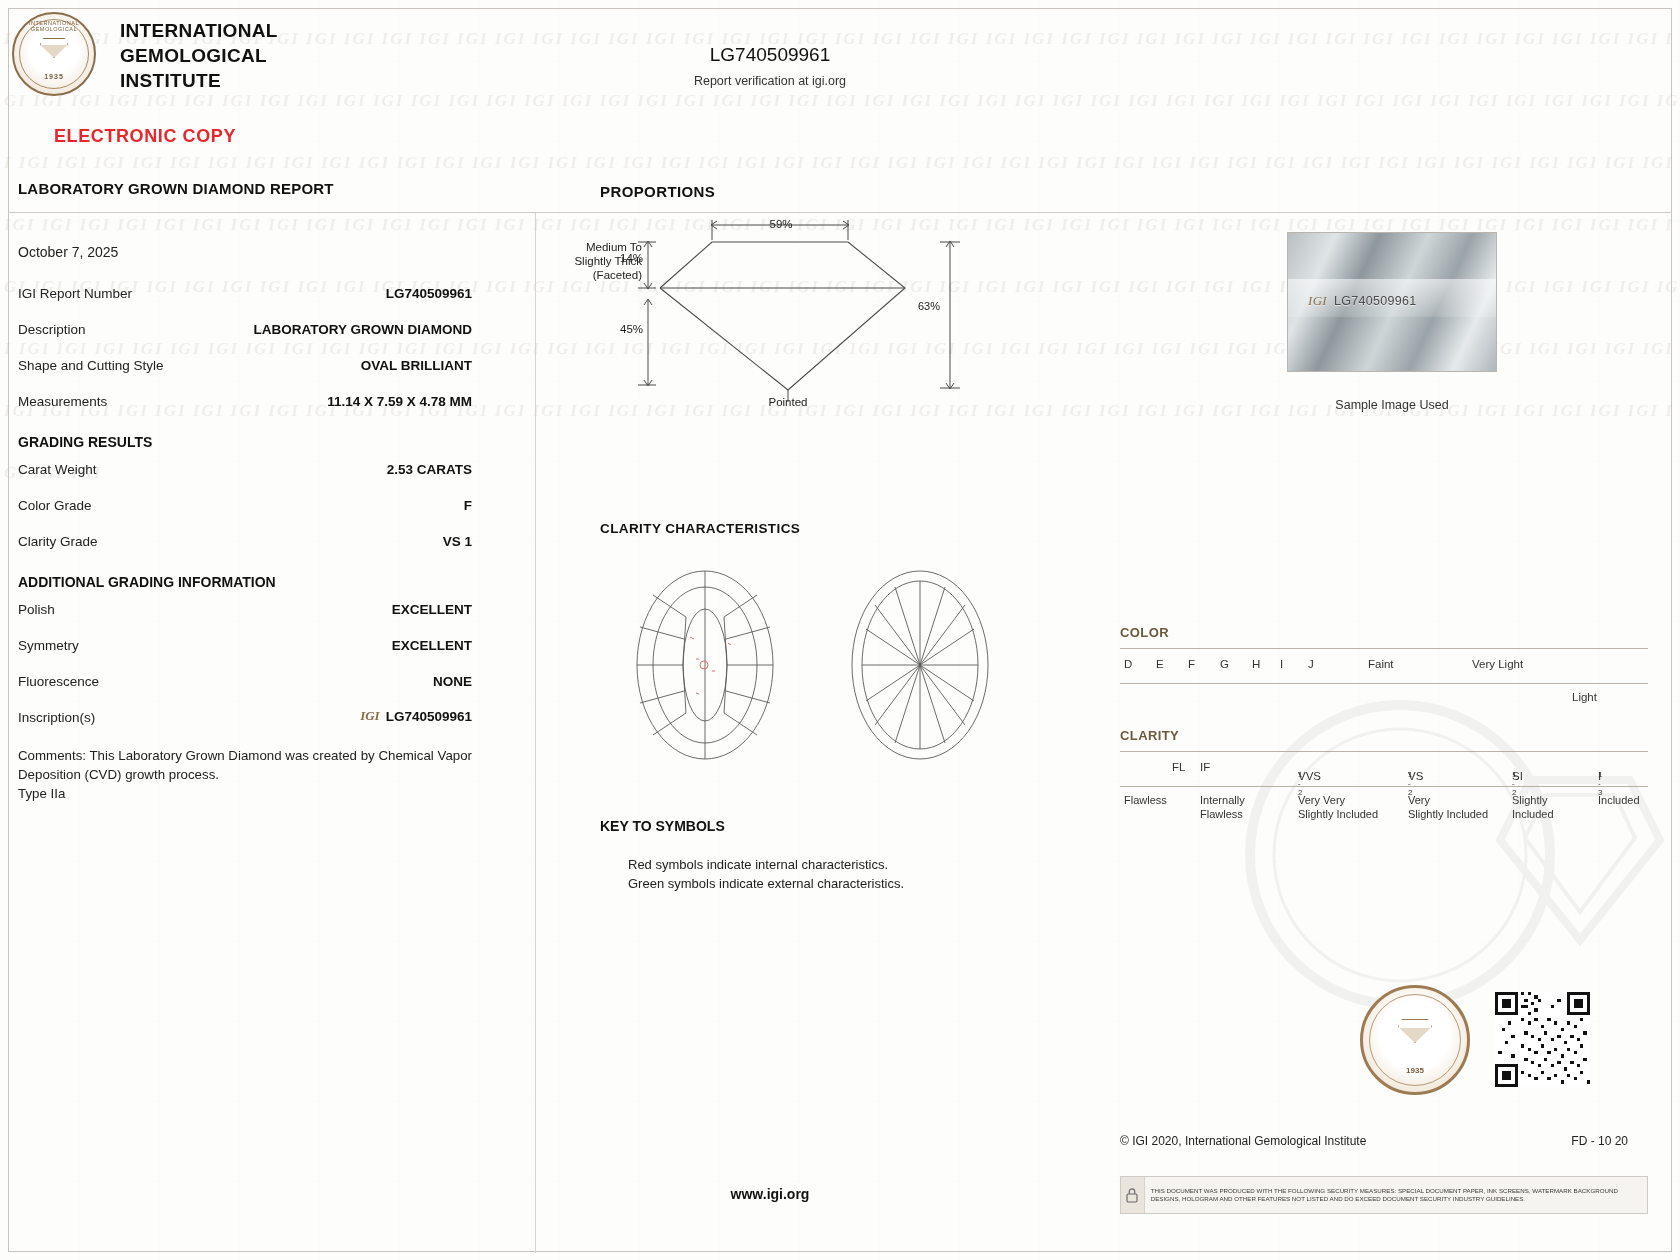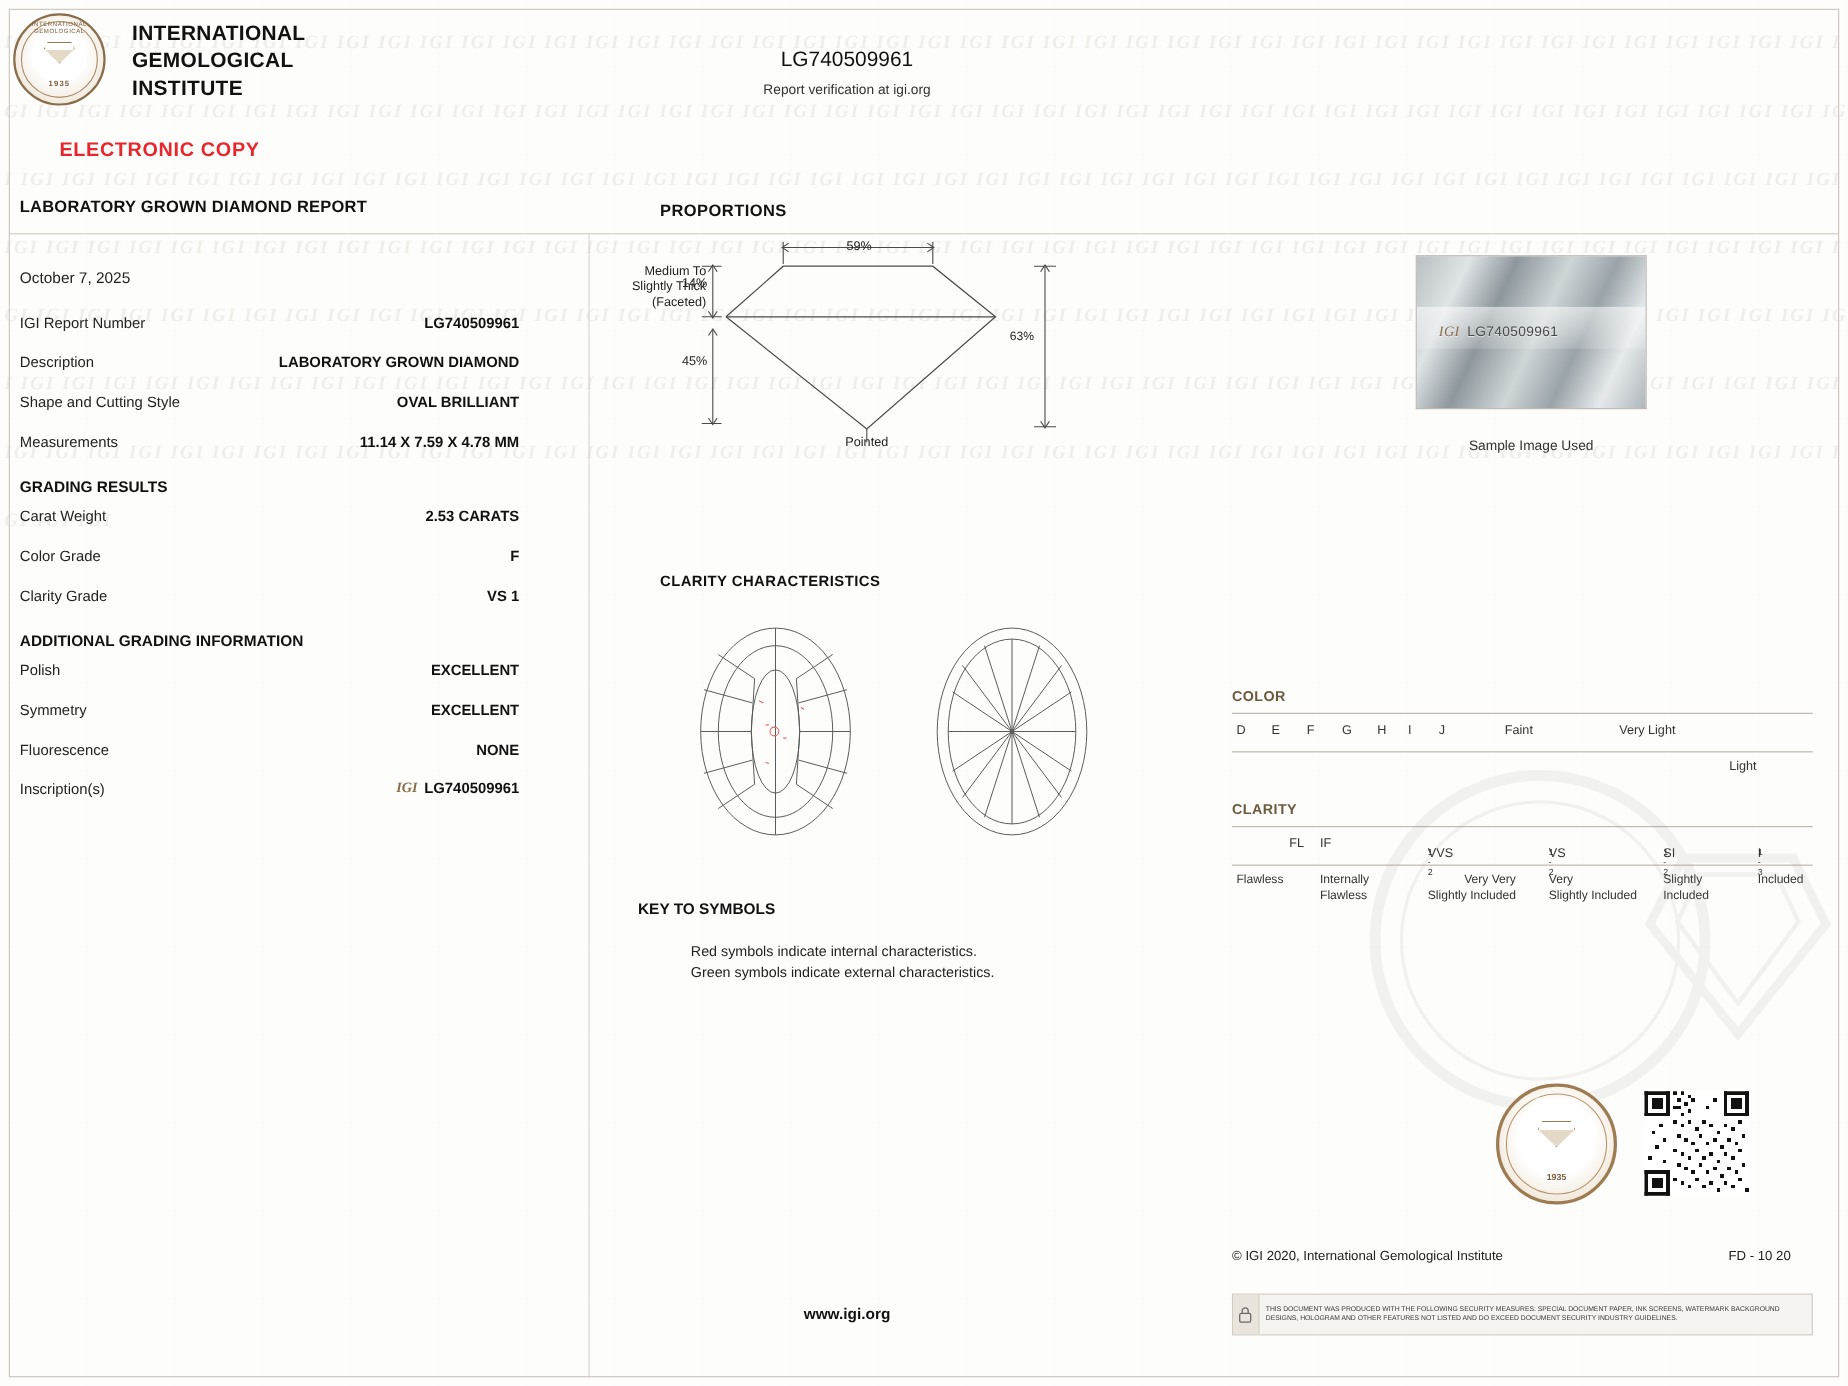--- a/index.html
+++ b/index.html
@@ -101,21 +101,21 @@
   .date { font-size:14px; color:#222; padding-top:4px; padding-bottom:20px;}
   .sechead { font-weight:bold; font-size:14px; padding:10px 0 6px 0; color:#111; }
   .comments { font-size:13.3px; line-height:19px; color:#222; padding-top:6px;}
   .insc-val { position:absolute; right:46px; top:4px; font-weight:bold; color:#111; display:flex; align-items:center; gap:6px;}
   .insc-mark { font-family:"Liberation Serif",serif; font-style:italic; font-size:13px; color:#8a6d4a; }
   
   .prop-title { position:absolute; left:600px; top:183px; font-size:15px; font-weight:bold; letter-spacing:.4px; color:#111;}
   .prop-box { position:absolute; left:560px; top:210px; width:470px; height:225px; }
   .clar-title { position:absolute; left:600px; top:521px; font-size:13.5px; font-weight:bold; letter-spacing:.4px;color:#111;}
   .plots { position:absolute; left:600px; top:565px; width:430px; height:200px;}
-  .key-title { position:absolute; left:580px; top:818px; font-size:14px; font-weight:bold; color:#111;}
+  .key-title { position:absolute; left:600px; top:818px; font-size:14px; font-weight:bold; color:#111;}
   .key-text { position:absolute; left:628px; top:855px; font-size:13px; line-height:19px; color:#222;}
   
   .sample-img {
     position:absolute; left:1287px; top:232px; width:210px; height:140px;
     background:
       linear-gradient(115deg, #b9bfc2 0%, #dfe4e6 18%, #8e979c 34%, #cfd6d8 52%, #9aa3a8 68%, #e6eaec 84%, #aeb6ba 100%);
     border:1px solid #b9b5ae;
     overflow:hidden;
   }
   .sample-img .laser {
@@ -241,20 +241,22 @@
     </div>
 
     <div class="row">
       <span class="k">Inscription(s)</span>
       <span class="insc-val">
         <span class="insc-mark">IGI</span>
         <span>LG740509961</span>
       </span>
     </div>
 
+    <div class="comments" style="white-space:pre-line;">Comments: This Laboratory Grown Diamond was created by Chemical Vapor Deposition (CVD) growth process.
+Type IIa</div>
   </div>
 
   <div class="prop-title">PROPORTIONS</div>
   <div class="prop-box">
     <svg width="470" height="225" viewBox="0 0 470 225">
 
       <polyline points="100,78 152,32 288,32 345,78 228,180 100,78" fill="none" stroke="#4a4a4a" stroke-width="1.1"></polyline>
       <line x1="100" y1="78" x2="345" y2="78" stroke="#4a4a4a" stroke-width="1.1"></line>
 
       <line x1="152" y1="15" x2="288" y2="15" stroke="#4a4a4a" stroke-width="1"></line>
@@ -391,21 +393,21 @@
       <span style="left:478px;">
         <span>I</span>
           <span class="sub">1 - 3</span>
       </span>
     </div>
     <div class="scale-line"></div>
     <div class="clar-row2">
       <span style="left:4px; white-space:pre-line;">Flawless</span>
       <span style="left:80px; white-space:pre-line;">Internally
 Flawless</span>
-      <span style="left:178px; white-space:pre-line;text-align:right;">Very Very
+      <span style="left:178px; white-space:pre-line;">Very Very
 Slightly Included</span>
       <span style="left:288px; white-space:pre-line;">Very
 Slightly Included</span>
       <span style="left:392px; white-space:pre-line;">Slightly
 Included</span>
       <span style="left:478px; white-space:pre-line;">Included</span>
     </div>
   </div>
 
   <div class="big-wm">

